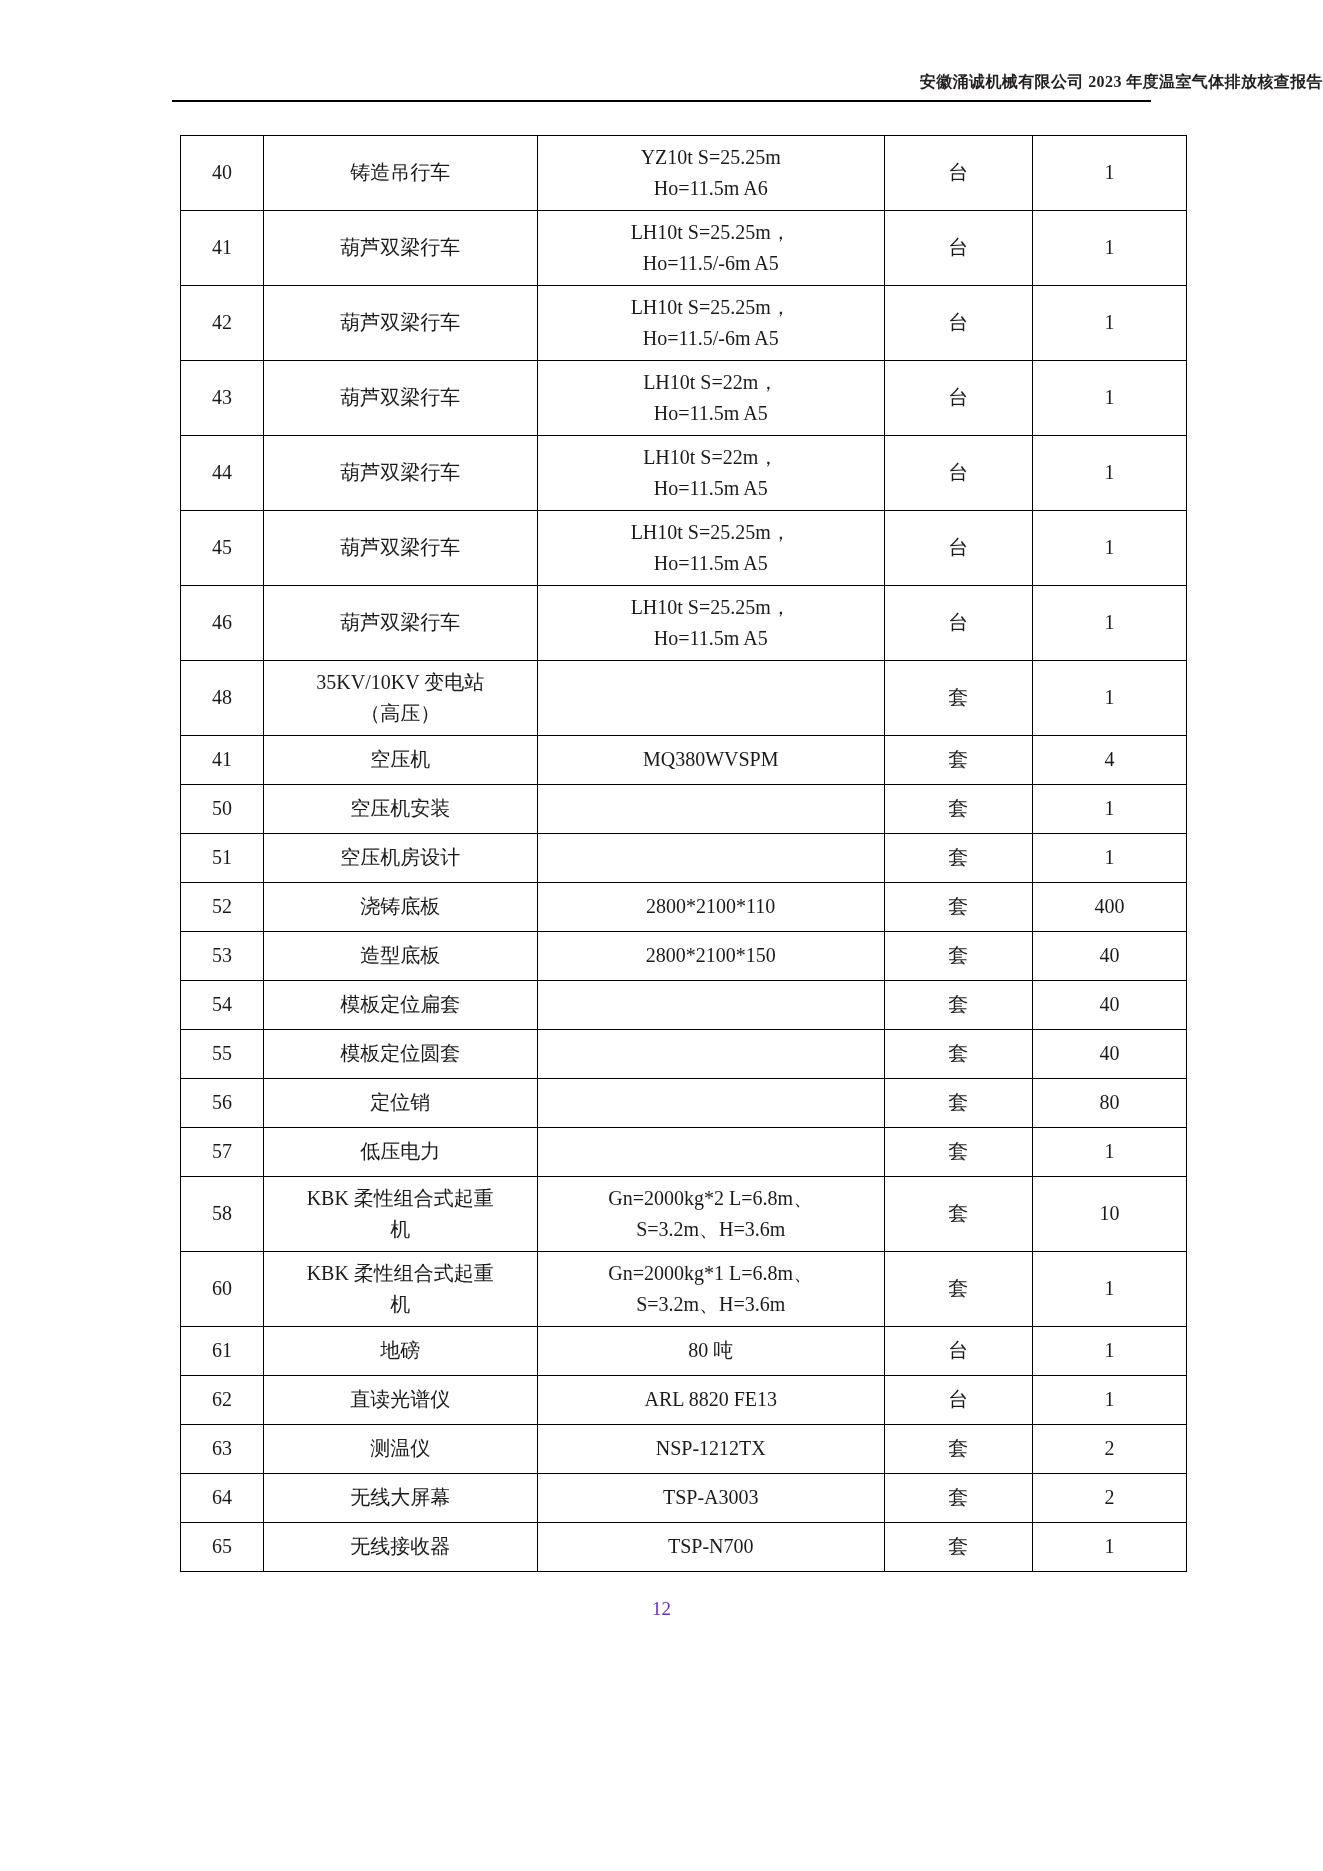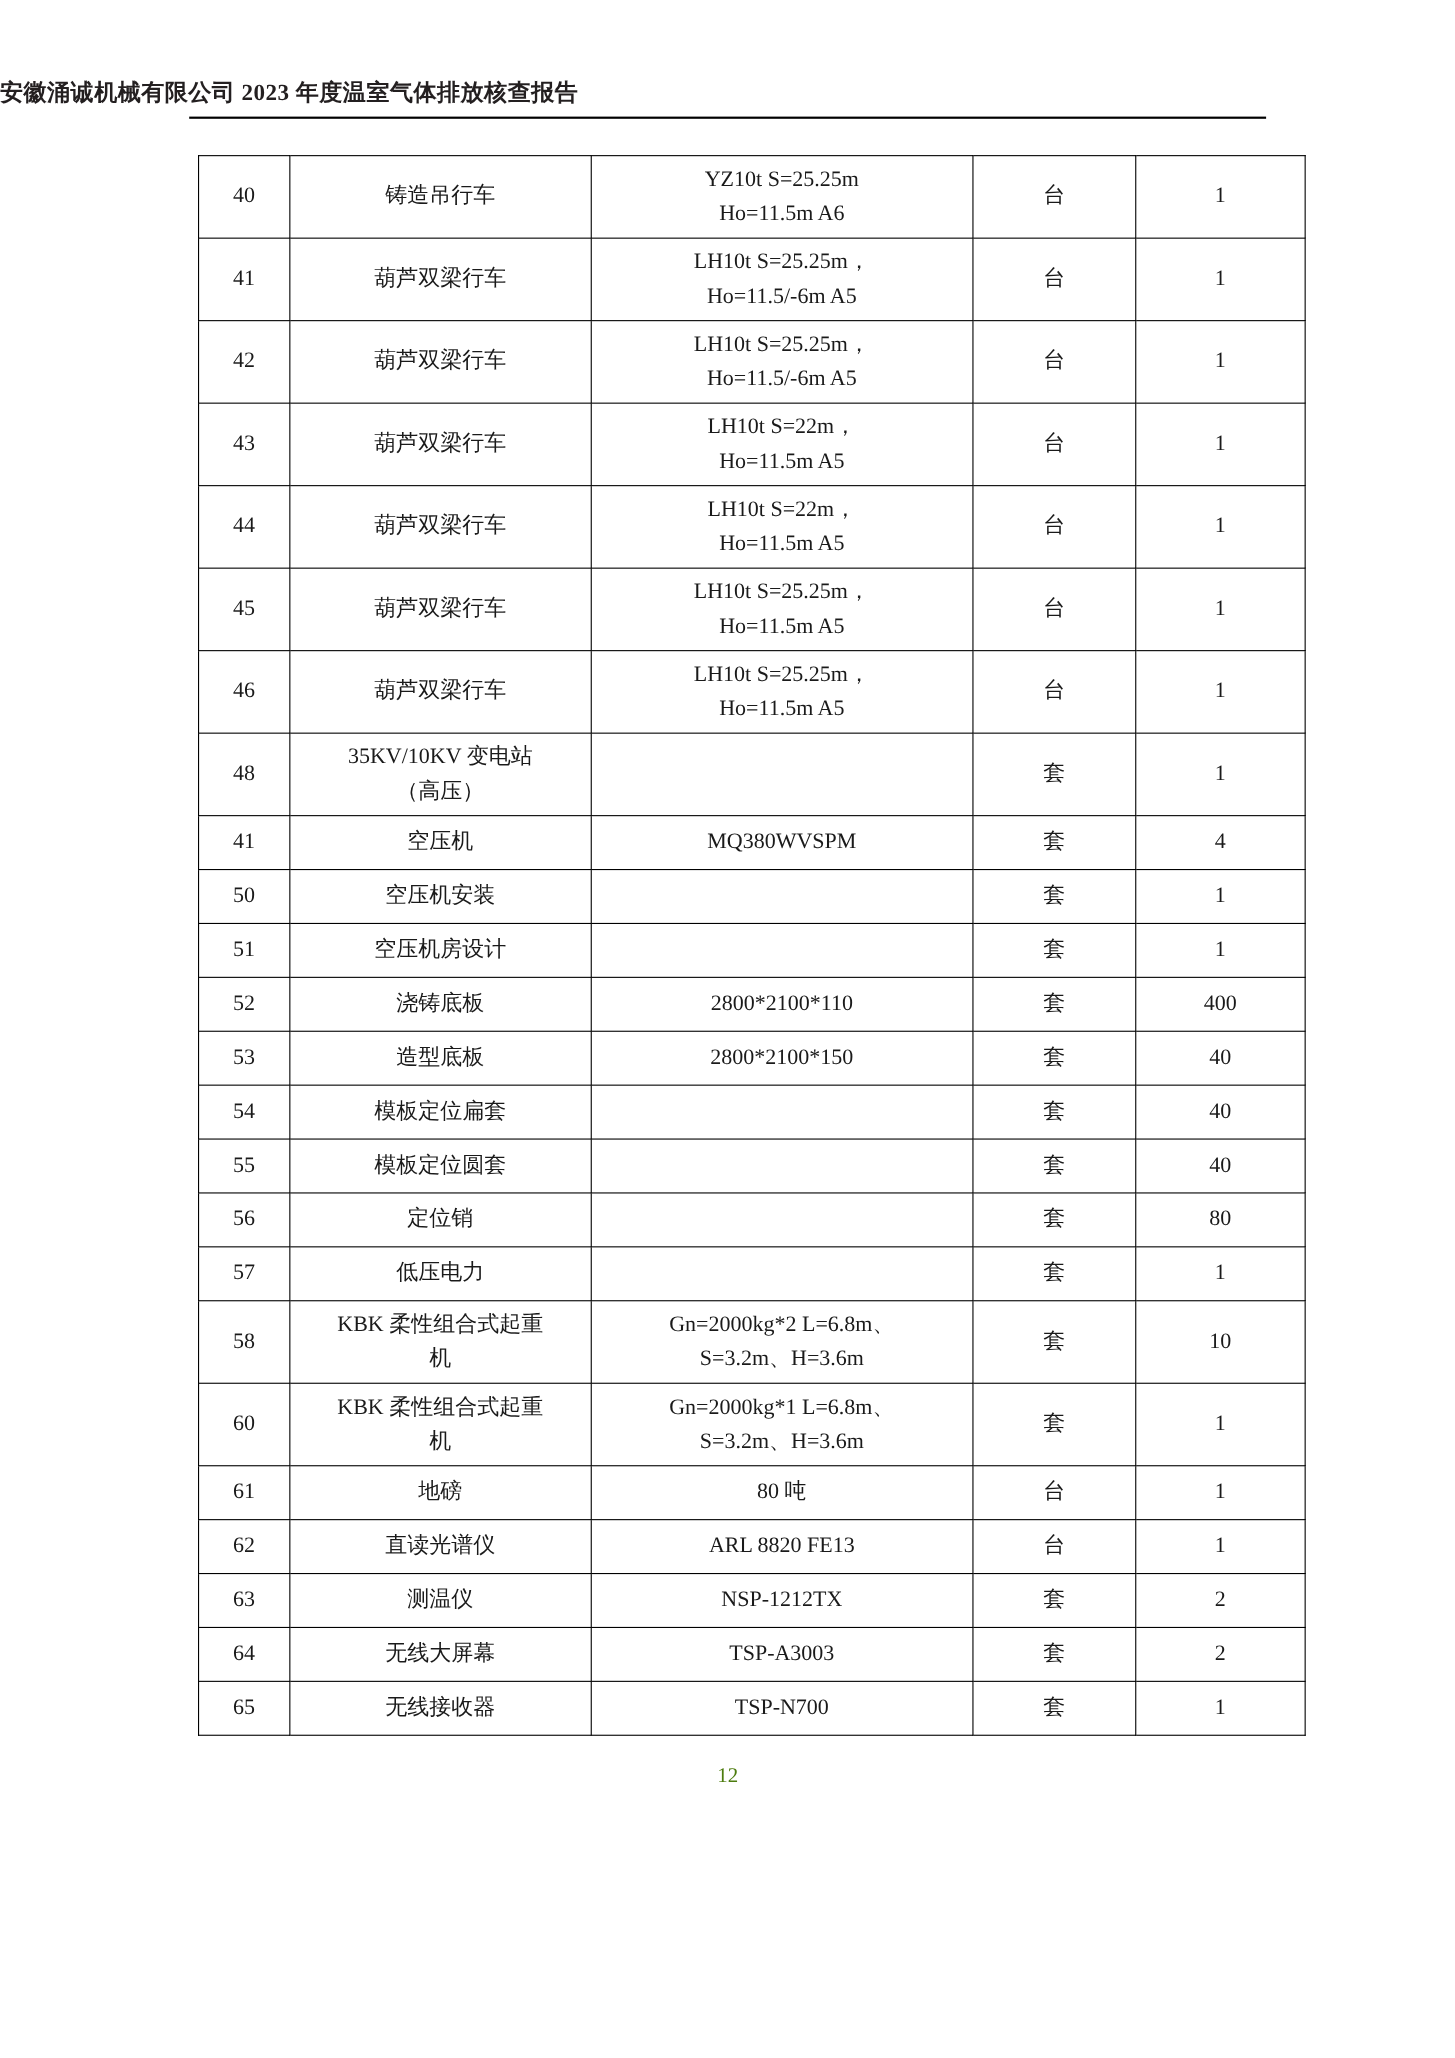--- a/index.html
+++ b/index.html
@@ -21,23 +21,23 @@
     position: relative;
     box-sizing: border-box;
     padding: 0;
   }
 
   
   .header-zone {
     padding-top: 72px;
   }
   .header-title {
-    text-align: left;
+    text-align: right;
     font-family: "Liberation Serif", "DejaVu Serif", serif;
-    font-size: 21px;
+    font-size: 16px;
     font-weight: bold;
     letter-spacing: 0.4px;
     color: #231f20;
     line-height: 1.2;
   }
   .header-rule {
     margin: 9px 172px 0 172px;
     border-bottom: 2.6px solid #000;
   }
 
@@ -81,21 +81,21 @@
   .cell-line.wrapline {
     white-space: normal;
   }
   .two-line .cell-inner { padding: 6px 6px; }
 
   
   .page-number {
     text-align: center;
     font-family: "Liberation Serif", "DejaVu Serif", serif;
     font-size: 19px;
-    color: #4d7c0f;
+    color: #6d28d9;
     margin-top: 26px;
   }
 </style>
 </head>
 <body>
 
 <div class="page">
 
   <div class="header-zone">
     <div class="header-title">安徽涌诚机械有限公司 2023 年度温室气体排放核查报告</div>

